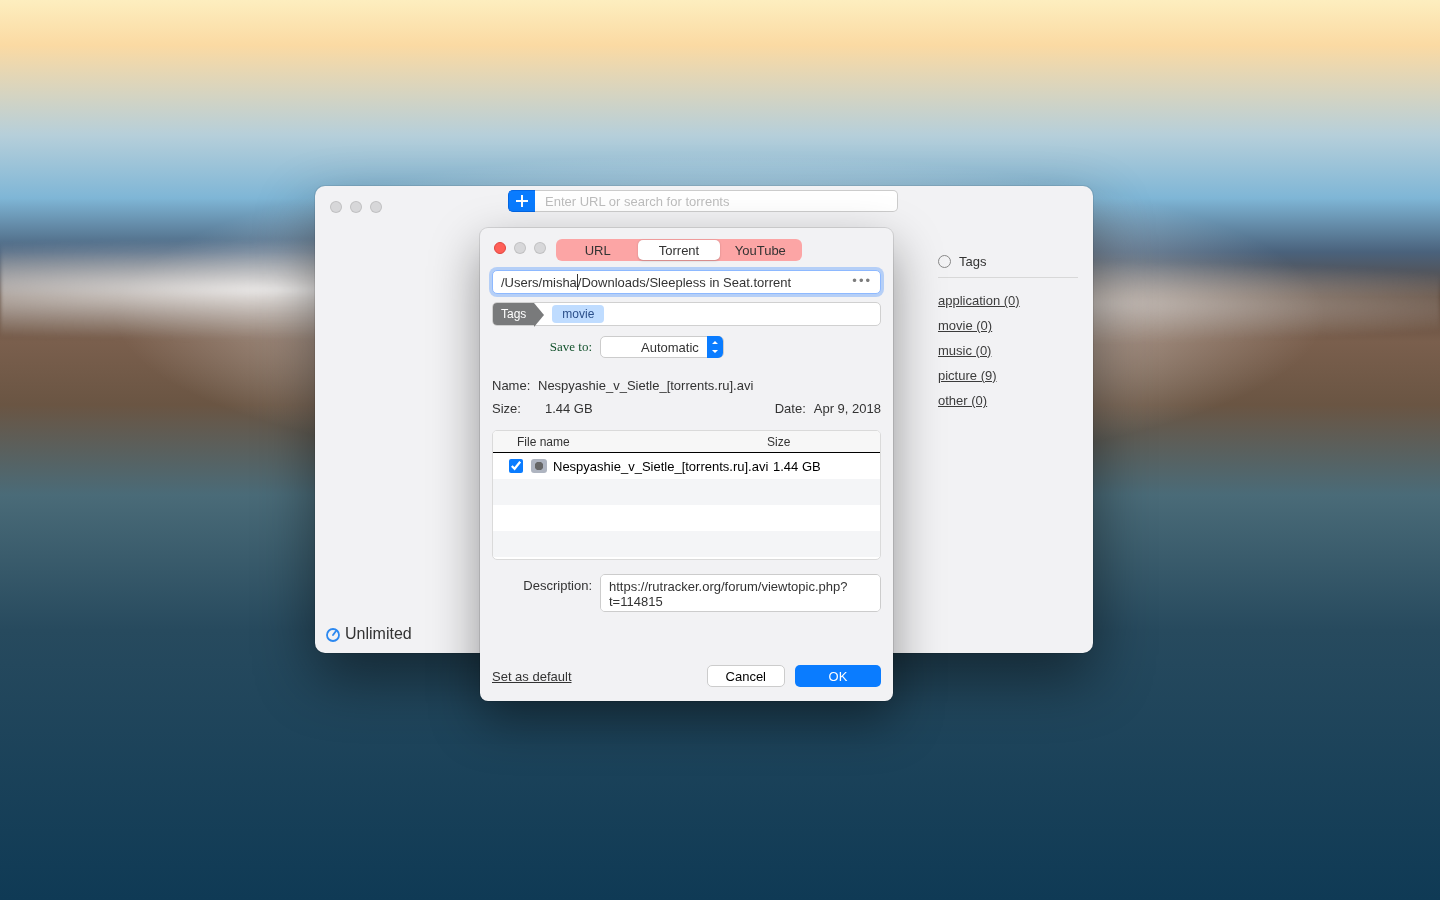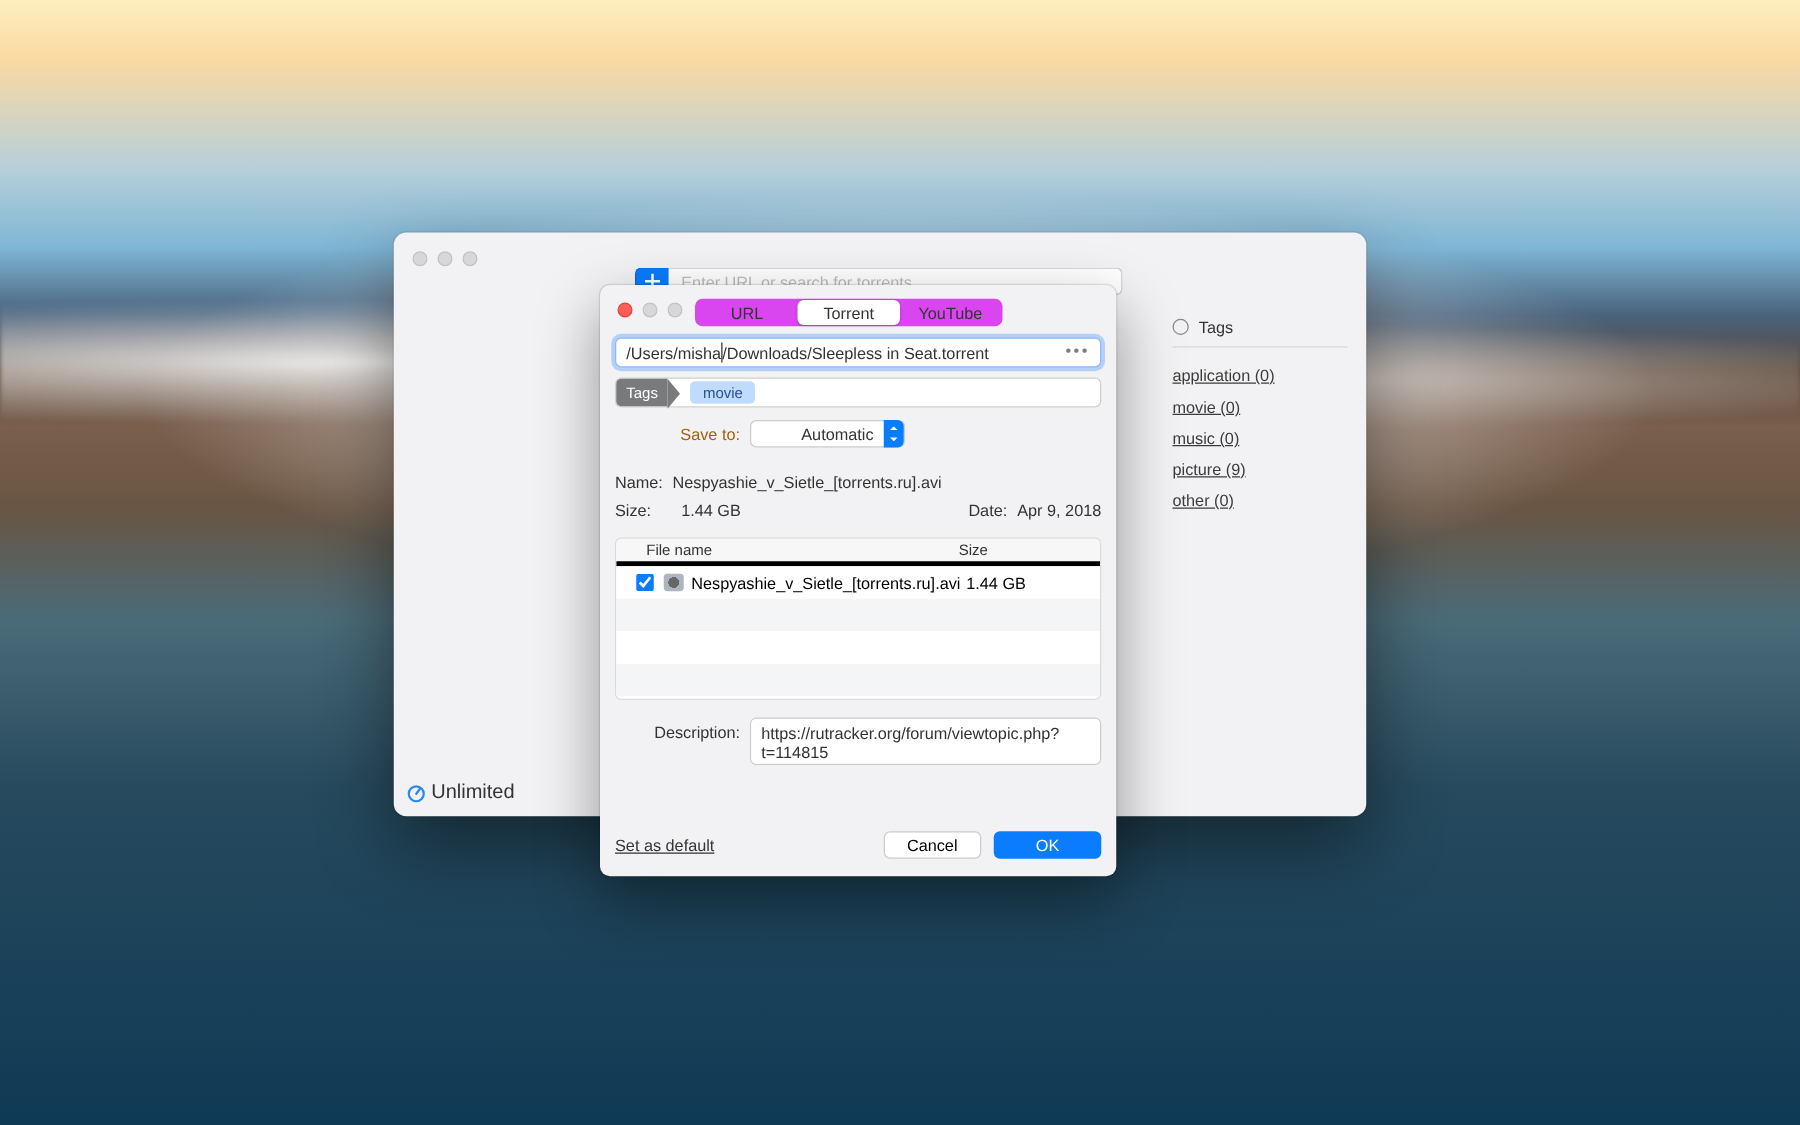--- a/index.html
+++ b/index.html
@@ -23,21 +23,21 @@
   }
 
   
   .main-window {
     position:absolute; left:315px; top:186px; width:778px; height:467px;
     background:#f2f2f4; border-radius:10px;
     box-shadow: 0 25px 60px rgba(0,0,0,0.45), 0 0 0 1px rgba(0,0,0,0.08);
   }
   .traffic { position:absolute; top:15px; left:15px; display:flex; gap:8px; }
   .traffic .dot { width:12px; height:12px; border-radius:50%; background:#d7d7d9; border:0.5px solid rgba(0,0,0,0.1); }
-  .search-wrap { position:absolute; left:193px; top:28px; display:flex; height:22px; }
+  .search-wrap { position:absolute; left:193px; top:4px; display:flex; height:22px; }
   .search-plus { background:#0a7cff; color:#fff; border-radius:5px 0 0 5px; width:27px; display:flex; align-items:center; justify-content:center; border:1px solid #0366e4; border-right:none; }
   .search-plus svg { width:14px; height:14px; }
   .search-inp { width:363px; background:#fff; border:1px solid #ccc; border-left:none; border-radius:0 5px 5px 0; padding:0 10px; font-size:13px; color:#333; }
   .search-inp::placeholder { color:#bdbdbd; }
 
   
   .sidebar { position:absolute; left:938px; top:254px; width:140px; font-size:13px; color:#333; }
   .sidebar-head { display:flex; align-items:center; gap:8px; padding-bottom:8px; border-bottom:1px solid #d8d8d8; margin-bottom:10px; }
   .sidebar-head .radio { width:13px; height:13px; border-radius:50%; border:1px solid #888; }
   .tag-item { padding:5px 0; color:#3c3c3c; cursor:default;text-decoration:underline; }
@@ -50,51 +50,51 @@
     position:absolute; left:480px; top:228px; width:413px; height:473px;
     background:#f2f2f4; border-radius:8px;
     box-shadow: 0 20px 50px rgba(0,0,0,0.40), 0 0 0 1px rgba(0,0,0,0.1);
   }
   .sheet .traffic2 { position:absolute; top:14px; left:14px; display:flex; gap:8px; }
   .sheet .traffic2 .tdot { width:12px; height:12px; border-radius:50%; }
   .tclose { background:#ff5f57; border:0.5px solid #e0443e; }
   .tdim { background:#d7d7d9; border:0.5px solid rgba(0,0,0,0.1); }
 
   .segcontrol { position:absolute; top:11px; left:76px; width:246px; height:22px; display:flex;
-    background:#d946ef; border-radius:6px; padding:1px; font-size:13px; }
+    background:#fca5a5; border-radius:6px; padding:1px; font-size:13px; }
   .segcontrol .seg { flex:1; display:flex; align-items:center; justify-content:center; color:#333; border-radius:5px; }
   .segcontrol .seg.active { background:#fff; box-shadow:0 0.5px 2px rgba(0,0,0,0.2); }
 
   .sheet-body { position:absolute; top:42px; left:12px; right:12px; bottom:58px; }
 
   .path-field { position:relative; height:24px; background:#fff; border:1px solid #8eb9ff; border-radius:5px;
     box-shadow:0 0 0 3px rgba(0,102,255,0.25); padding:0 28px 0 8px; display:flex; align-items:center; font-size:13px; color:#333;}
   .path-field .cursor { width:1px; height:16px; background:#333; display:inline-block; margin:0 0; }
   .path-dots { position:absolute; right:8px; top:2px; color:#7d7d7d; letter-spacing:2px; }
 
   .tags-field { margin-top:8px; height:24px; background:#fff; border:1px solid #d0d0d0; border-radius:5px; display:flex; align-items:center; font-size:12px; }
   .tags-chip { background:#797a7b; color:#fff; height:100%; display:flex; align-items:center; padding:0 8px 0 8px; border-radius:4px 0 0 4px; position:relative; }
   .tags-chip:after { content:""; position:absolute; right:-10px; top:0; bottom:0; width:0; border-top:12px solid transparent; border-bottom:12px solid transparent; border-left:10px solid #797a7b; }
   .tag-pill { margin-left:18px; background:#bfdcff; border-radius:4px; padding:2px 10px; color:#2b4f8a; }
 
   .form-row { display:flex; align-items:center; margin-top:10px; font-size:13px; }
-  .form-row .lbl { width:108px; text-align:right; padding-right:8px; color:#a16207; }
+  .form-row .lbl { width:108px; text-align:right; padding-right:8px; color:#14532d;font-family:Liberation Serif, serif; }
   .mac-select { display:flex; align-items:center; background:#fff; border:1px solid #ccc; border-radius:5px; height:22px;padding-left:32px; }
   .mac-select .sval { padding:0 8px; font-size:13px; color:#333; }
   .mac-select .sbtn { background:#0a7cff; width:16px; height:22px; border-radius:0 5px 5px 0; display:flex; align-items:center; justify-content:center; }
   .mac-select .sbtn svg { width:10px; height:12px; fill:#fff; }
 
   .info-grid { margin-top:16px; font-size:13px; color:#333; }
   .info-row { display:flex; padding:4px 0; }
   .info-row .k { width:46px; color:#333; }
   .info-row2 { display:flex; justify-content:space-between; padding:4px 0; }
   .datepair { display:flex; gap:8px; }
 
   .file-table { margin-top:10px; background:#fff; border:1px solid #dadada; border-radius:5px; height:130px; overflow:hidden; }
-  .ft-head { display:flex; background:#f7f7f7; border-bottom:4px solid #000000; font-size:12px; color:#333; height:22px; align-items:center; }
+  .ft-head { display:flex; background:#f7f7f7; border-bottom:1px solid #000000; font-size:12px; color:#333; height:22px; align-items:center; }
   .ft-col-name { width:270px; padding-left:24px; }
   .ft-col-size { flex:1; padding-left:4px; }
   .ft-row { display:flex; align-items:center; height:26px; font-size:13px; background:#fff; }
   .ft-row.alt { background:#f4f5f7; }
   .ft-cb { margin:0 8px 0 16px; width:14px; height:14px; accent-color:#0a7cff; }
   .ft-icon { width:16px; height:14px; margin-right:6px; background:
      radial-gradient(circle at 50% 50%, #666 40%, #aeb4c0 41% 100%); border-radius:3px; }
   .ft-name { width:220px; }
 
   .desc-row { display:flex; margin-top:14px; font-size:13px; }

